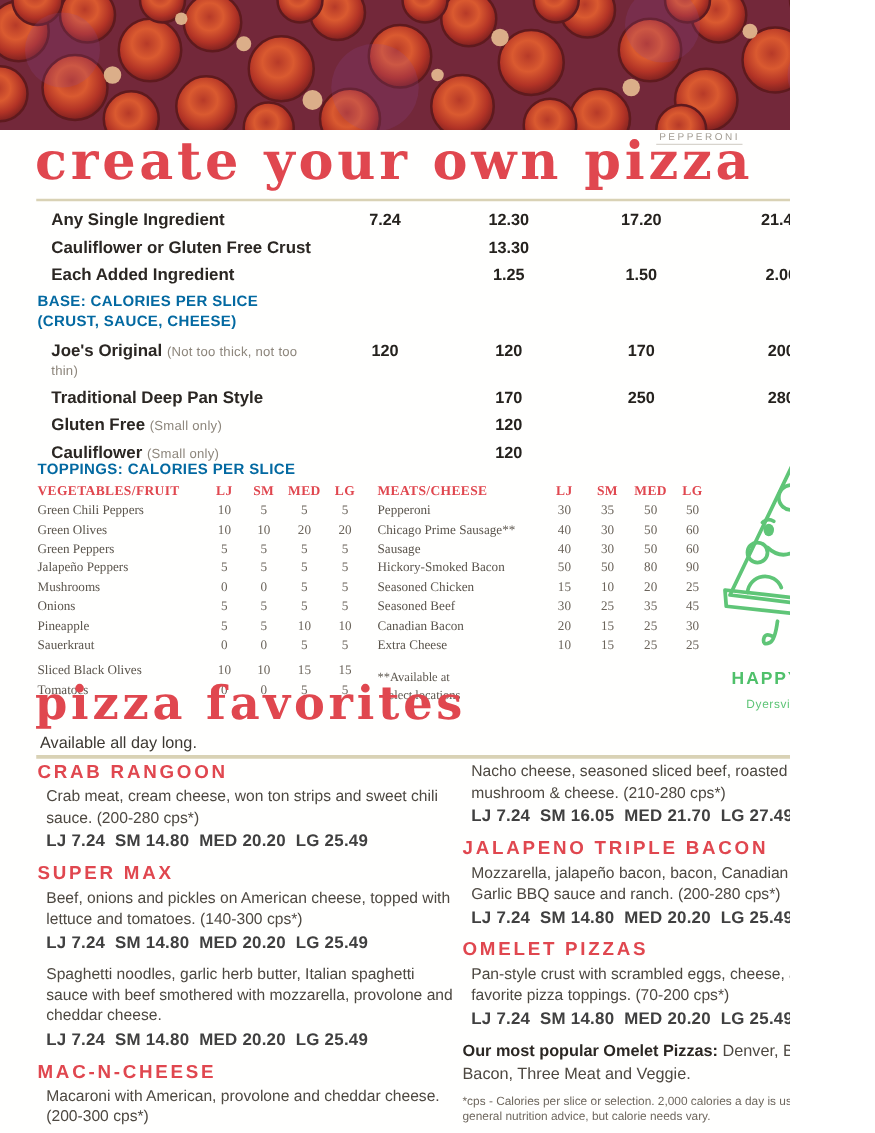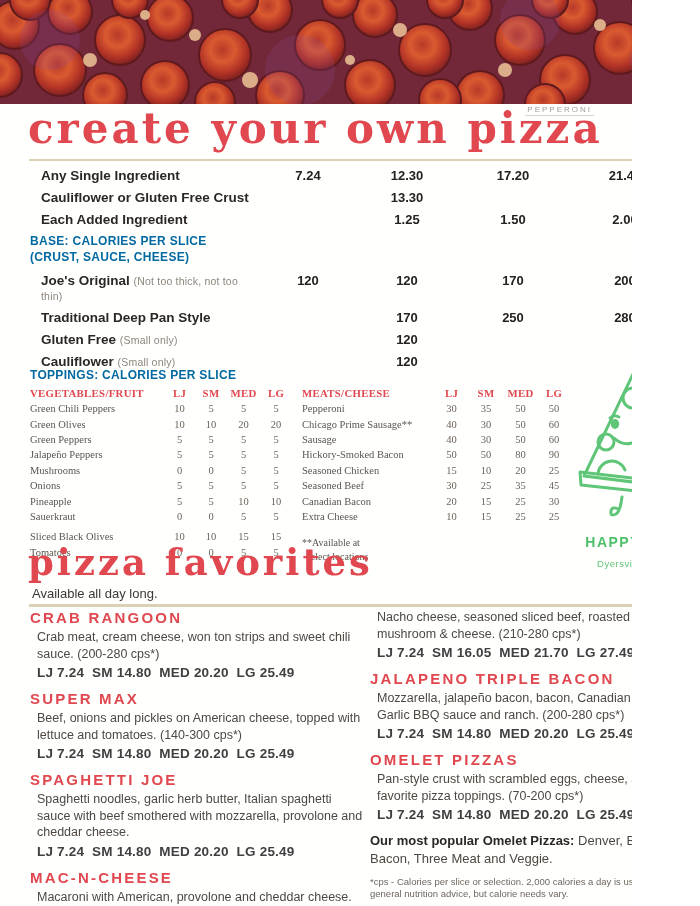--- a/index.html
+++ b/index.html
@@ -373,21 +373,20 @@
       <h3>CRAB RANGOON</h3>
       <p class="desc">Crab meat, cream cheese, won ton strips and sweet chili sauce. (200-280 cps*)</p>
       <p class="prices">LJ 7.24  SM 14.80  MED 20.20  LG 25.49</p>
     </div>
     <div class="fav-item">
       <h3>SUPER MAX</h3>
       <p class="desc">Beef, onions and pickles on American cheese, topped with lettuce and tomatoes. (140-300 cps*)</p>
       <p class="prices">LJ 7.24  SM 14.80  MED 20.20  LG 25.49</p>
     </div>
     <div class="fav-item">
-      <h3>SPAGHETTI JOE</h3>
       <p class="desc">Spaghetti noodles, garlic herb butter, Italian spaghetti sauce with beef smothered with mozzarella, provolone and cheddar cheese.</p>
       <p class="prices">LJ 7.24  SM 14.80  MED 20.20  LG 25.49</p>
     </div>
     <div class="fav-item">
       <h3>MAC-N-CHEESE</h3>
       <p class="desc">Macaroni with American, provolone and cheddar cheese. (200-300 cps*)</p>
 
     </div>
   </div>
 

